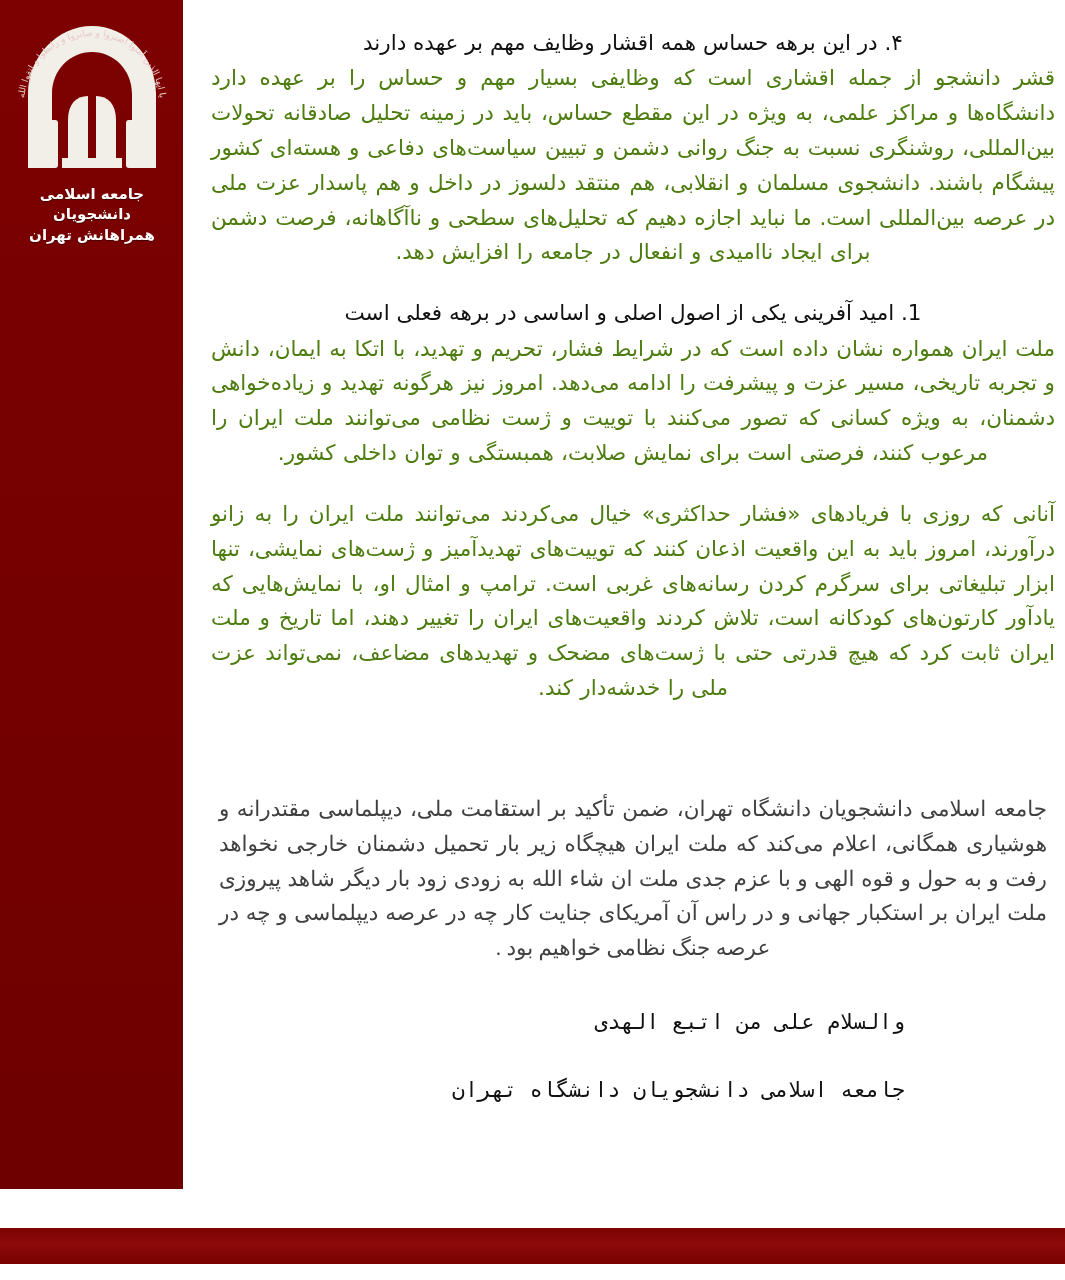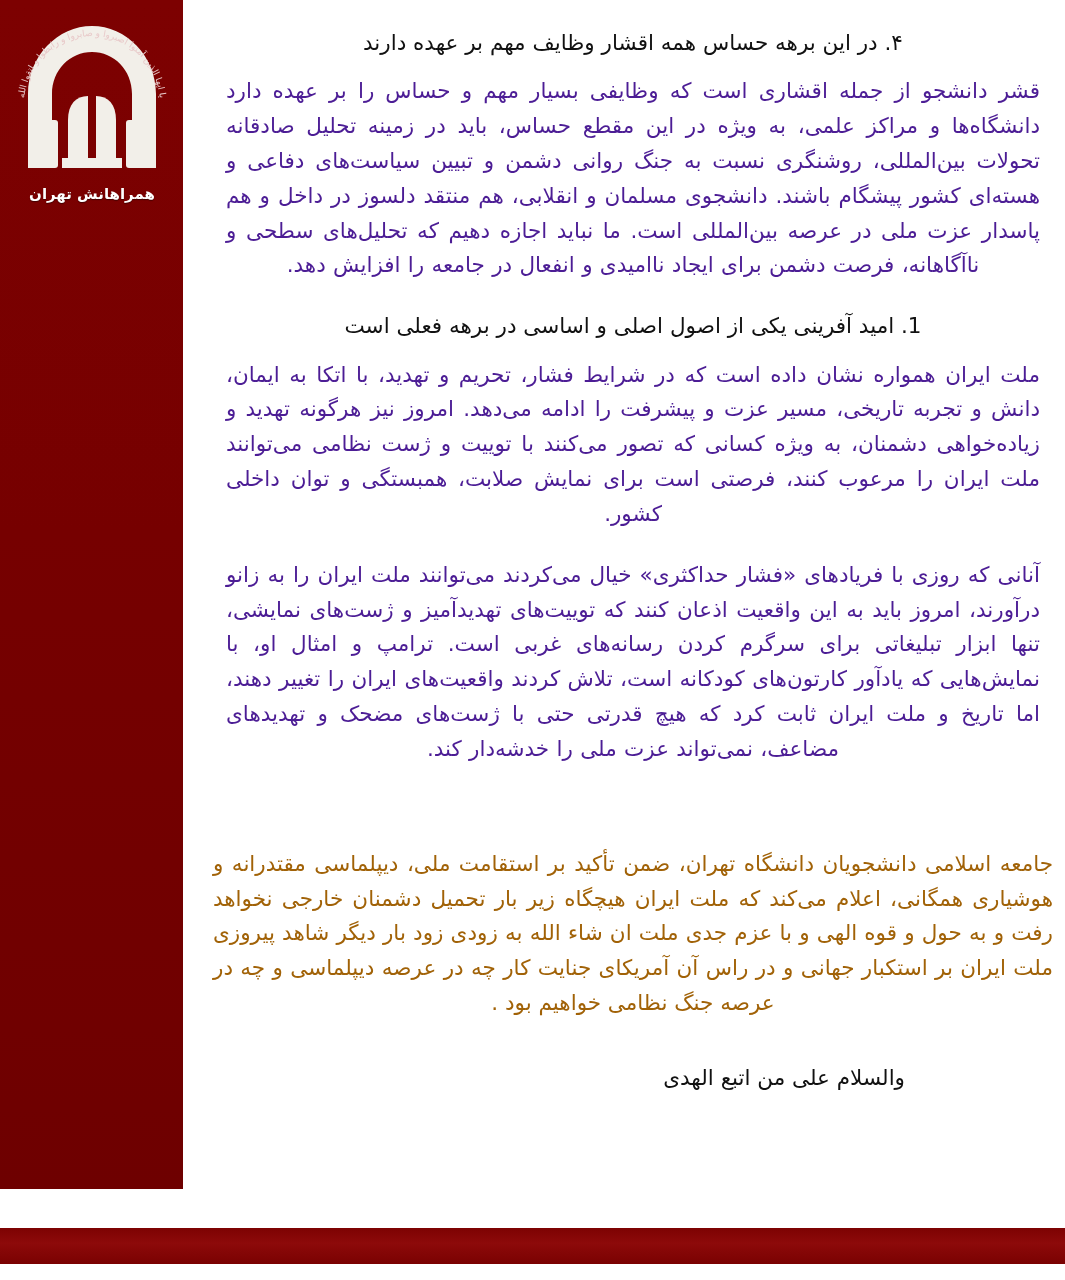--- a/index.html
+++ b/index.html
@@ -96,46 +96,48 @@
     font-size: 21.5px;
     line-height: 1.55;
     color: #111111;
     text-align: center;
     margin: 0 0 2px 0;
     white-space: nowrap;
   }
   .section-body {
     font-size: 21.5px;
     line-height: 1.62;
-    color: #4c1d95;
+    color: #4d7c0f;
     text-align: justify;
     text-align-last: center;
-    margin: 15px;
+    margin: 0;
     word-spacing: 0.5px;
   }
 
   .gap-lg { height: 52px; }
 
   .closing-block {
     font-size: 21.5px;
     line-height: 1.62;
-    color: #a16207;
+    color: #404040;
     text-align: justify;
     text-align-last: center;
-    margin: 2px;
+    margin: 8px;
+    font-family: Liberation Serif, serif;
   }
 
   .salutation,
   .signature {
     font-size: 21.5px;
     line-height: 1.6;
     color: #111111;
     text-align: right;
     padding-right: 150px;
     margin: 0;
+    font-family: Liberation Mono, monospace;
   }
   .salutation { margin-top: 40px; }
   .signature  { margin-top: 34px; }
 </style>
 </head>
 <body>
 
 <div class="page">
 
   <div class="sidebar">
@@ -175,20 +177,21 @@
         <rect x="56" y="150" width="60" height="10" fill="#f2efe9"></rect>
 
         <text font-size="9" fill="#e8c9c9" letter-spacing="0.4">
           <textPath href="#arcpath" startOffset="50%" text-anchor="middle">
             یا ایها الذین آمنوا اصبروا و صابروا و رابطوا و اتقوا الله
           </textPath>
         </text>
       </svg>
 
       <div class="logo-caption">
+        <span>جامعه اسلامی دانشجویان</span>
         <span>همراهانش تهران</span>
       </div>
     </div>
   </div>
 
   <div class="content">
 
     <div class="section">
       <p class="section-heading">۴. در این برهه حساس همه اقشار وظایف مهم بر عهده دارند</p>
       <p class="section-body">قشر دانشجو از جمله اقشاری است که وظایفی بسیار مهم و حساس را بر عهده دارد دانشگاه‌ها و مراکز علمی، به ویژه در این مقطع حساس، باید در زمینه تحلیل صادقانه تحولات بین‌المللی، روشنگری نسبت به جنگ روانی دشمن و تبیین سیاست‌های دفاعی و هسته‌ای کشور پیشگام باشند. دانشجوی مسلمان و انقلابی، هم منتقد دلسوز در داخل و هم پاسدار عزت ملی در عرصه بین‌المللی است. ما نباید اجازه دهیم که تحلیل‌های سطحی و ناآگاهانه، فرصت دشمن برای ایجاد ناامیدی و انفعال در جامعه را افزایش دهد.</p>
@@ -202,17 +205,18 @@
     <div class="section">
       <p class="section-body">آنانی که روزی با فریادهای «فشار حداکثری» خیال می‌کردند می‌توانند ملت ایران را به زانو درآورند، امروز باید به این واقعیت اذعان کنند که توییت‌های تهدیدآمیز و ژست‌های نمایشی، تنها ابزار تبلیغاتی برای سرگرم کردن رسانه‌های غربی است. ترامپ و امثال او، با نمایش‌هایی که یادآور کارتون‌های کودکانه است، تلاش کردند واقعیت‌های ایران را تغییر دهند، اما تاریخ و ملت ایران ثابت کرد که هیچ قدرتی حتی با ژست‌های مضحک و تهدیدهای مضاعف، نمی‌تواند عزت ملی را خدشه‌دار کند.</p>
     </div>
 
     <div class="gap-lg"></div>
 
     <p class="closing-block">جامعه اسلامی دانشجویان دانشگاه تهران، ضمن تأکید بر استقامت ملی، دیپلماسی مقتدرانه و هوشیاری همگانی، اعلام می‌کند که ملت ایران هیچگاه زیر بار تحمیل دشمنان خارجی نخواهد رفت و به حول و قوه الهی و با عزم جدی ملت ان شاء الله به زودی زود بار دیگر شاهد پیروزی ملت ایران بر استکبار جهانی و در راس آن آمریکای جنایت کار  چه در عرصه دیپلماسی و چه در عرصه جنگ نظامی خواهیم بود .</p>
 
     <p class="salutation">والسلام علی من اتبع الهدی</p>
 
+    <p class="signature">جامعه اسلامی دانشجویان دانشگاه تهران</p>
   </div>
 
   <div class="bottom-bar"></div>
 
 </div>
 
 </body></html>

